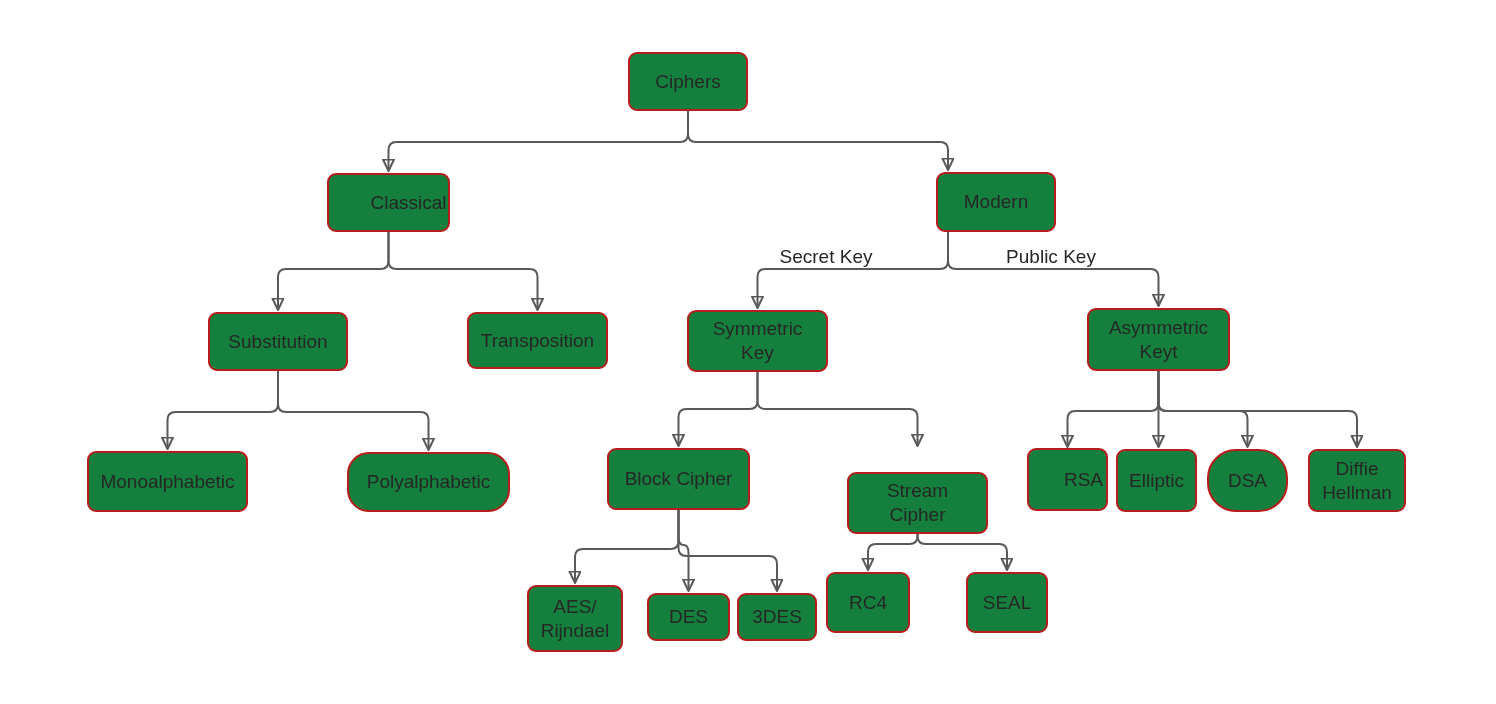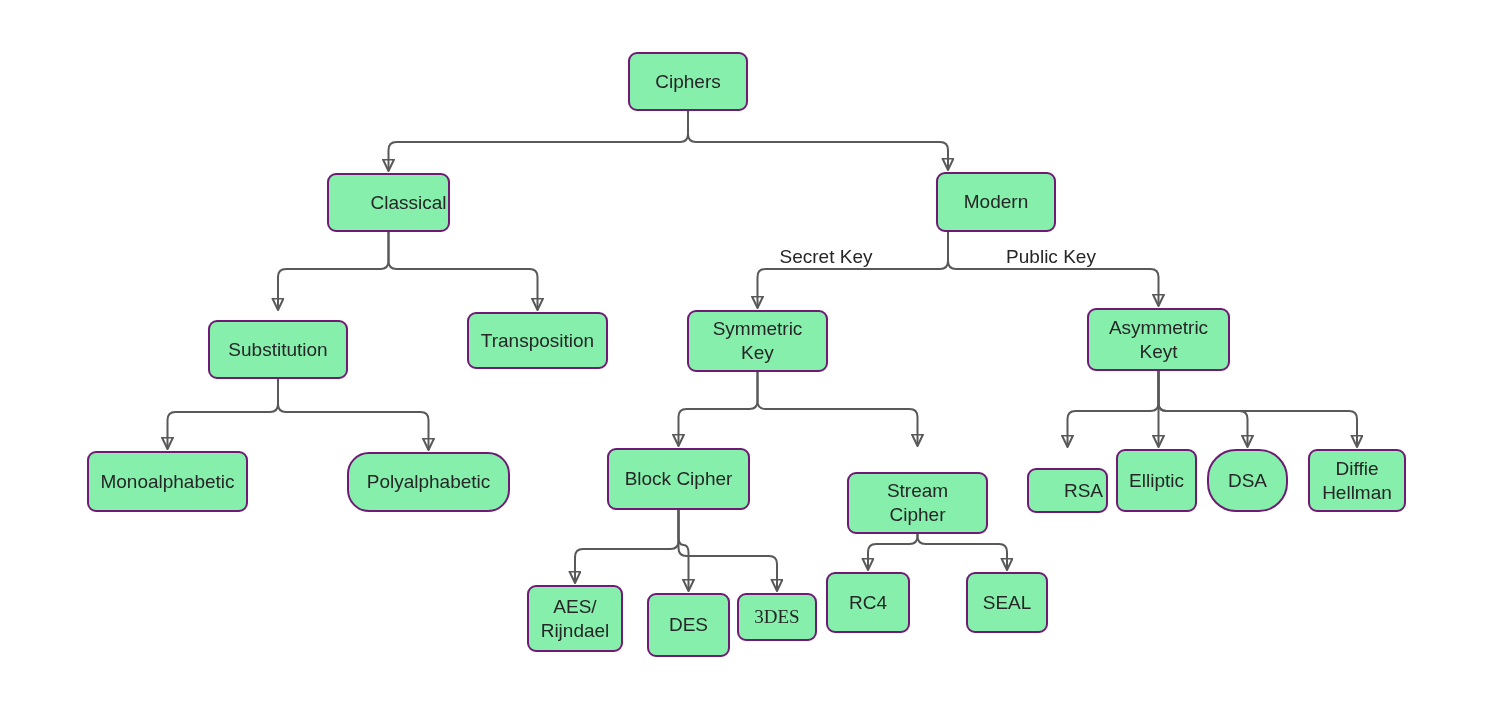--- a/index.html
+++ b/index.html
@@ -20,22 +20,22 @@
   #edges path {
     fill: none;
     stroke: #595959;
     stroke-width: 2;
     stroke-linejoin: round;
     stroke-linecap: round;
   }
   .node {
     position: absolute;
     box-sizing: border-box;
-    background: #86efac;
-    border: 2px solid #701a75;
+    background: #15803d;
+    border: 2px solid #b91c1c;
     border-radius: 9px;
     display: flex;
     align-items: center;
     justify-content: center;
     text-align: center;
     color: #262626;
     font-size: 19px;
     line-height: 1.25;
     white-space: pre-line;
     padding: 2px 4px;
@@ -89,36 +89,36 @@
     <path d="M1158.5,371 V403 Q1158.5,411 1166.5,411 H1239.5 Q1247.5,411 1247.5,419 V446" marker-end="url(#arrow)"></path>
     <path d="M1158.5,371 V403 Q1158.5,411 1166.5,411 H1349 Q1357,411 1357,419 V446" marker-end="url(#arrow)"></path>
   </svg>
 
   <div class="edge-label" style="left:826px; top:268px;">Secret Key</div>
   <div class="edge-label" style="left:1051px; top:268px;">Public Key</div>
 
   <div class="node" style="left:628px; top:52px;  width:120px; height:59px;">Ciphers</div>
   <div class="node" style="left:327px; top:173px; width:123px; height:59px;padding-left:44px;">Classical</div>
   <div class="node" style="left:888px; top:172px; width:120px; height:60px;margin-left:48px;">Modern</div>
-  <div class="node" style="left:208px; top:320px; width:140px; height:59px;">Substitution</div>
+  <div class="node" style="left:208px; top:312px; width:140px; height:59px;">Substitution</div>
   <div class="node" style="left:467px; top:312px; width:141px; height:57px;">Transposition</div>
   <div class="node" style="left:687px; top:310px; width:141px; height:62px;">Symmetric
 Key</div>
   <div class="node" style="left:1087px; top:308px; width:143px; height:63px;">Asymmetric
 Keyt</div>
   <div class="node" style="left:87px;  top:451px; width:161px; height:61px;">Monoalphabetic</div>
   <div class="node" style="left:347px; top:452px; width:163px; height:60px;border-radius:22px;">Polyalphabetic</div>
   <div class="node" style="left:607px; top:448px; width:143px; height:62px;">Block Cipher</div>
   <div class="node" style="left:847px; top:472px; width:141px; height:62px;">Stream
 Cipher</div>
   <div class="node" style="left:527px; top:585px; width:96px;  height:67px;">AES/
 Rijndael</div>
-  <div class="node" style="left:647px; top:593px; width:83px;  height:64px;">DES</div>
-  <div class="node" style="left:737px; top:593px; width:80px;  height:48px;font-family:Liberation Serif, serif;">3DES</div>
+  <div class="node" style="left:647px; top:593px; width:83px;  height:48px;">DES</div>
+  <div class="node" style="left:737px; top:593px; width:80px;  height:48px;">3DES</div>
   <div class="node" style="left:826px; top:572px; width:84px;  height:61px;">RC4</div>
   <div class="node" style="left:966px; top:572px; width:82px;  height:61px;">SEAL</div>
-  <div class="node" style="left:1027px; top:468px; width:81px; height:45px;padding-left:36px;">RSA</div>
+  <div class="node" style="left:1027px; top:448px; width:81px; height:63px;padding-left:36px;">RSA</div>
   <div class="node" style="left:1116px; top:449px; width:81px; height:63px;">Elliptic</div>
   <div class="node" style="left:1207px; top:449px; width:81px; height:63px;border-radius:29px;">DSA</div>
   <div class="node" style="left:1308px; top:449px; width:98px; height:63px;">Diffie
 Hellman</div>
 
 </div>
 
 </body></html>

